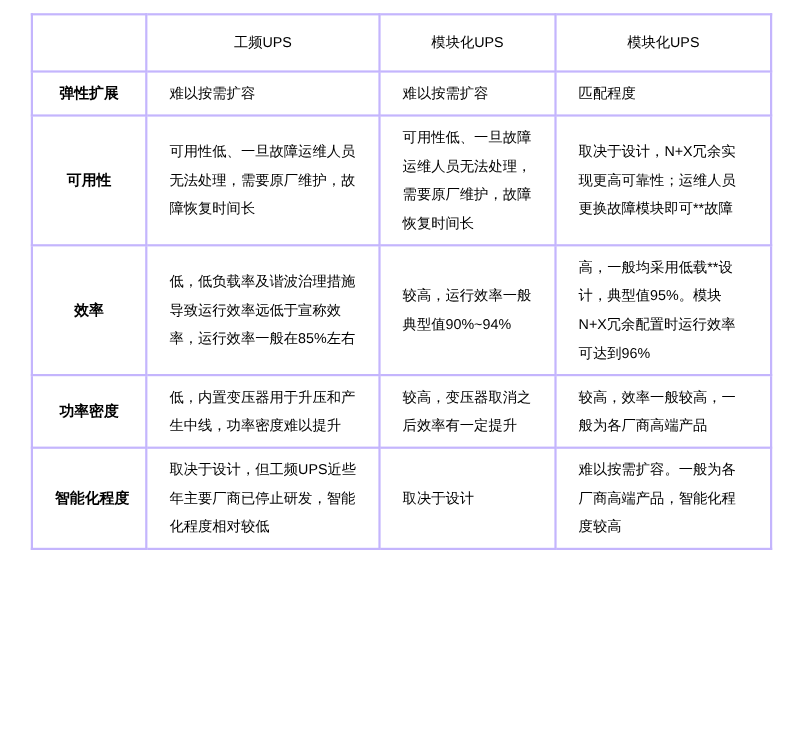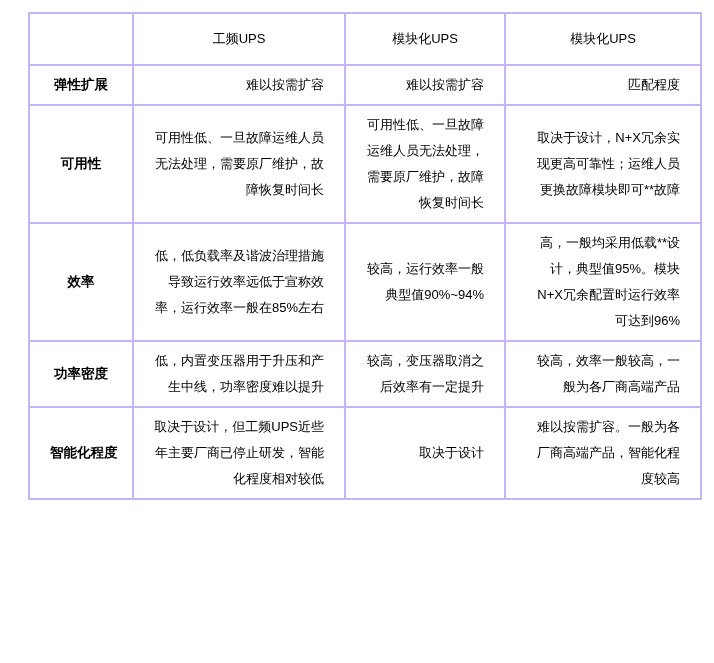--- a/index.html
+++ b/index.html
@@ -51,21 +51,21 @@
   }
   thead th.blank { }
   
   tbody th.rowlabel {
     text-align: center;
     font-weight: bold;
     font-size: 13.5px;
     white-space: nowrap;
   }
   tbody td {
-    text-align: right;
+    text-align: left;
   }
 </style>
 </head>
 <body>
 
 <div class="page">
   <table class="comparison">
     <colgroup>
       <col class="c0">
         <col class="c1">

